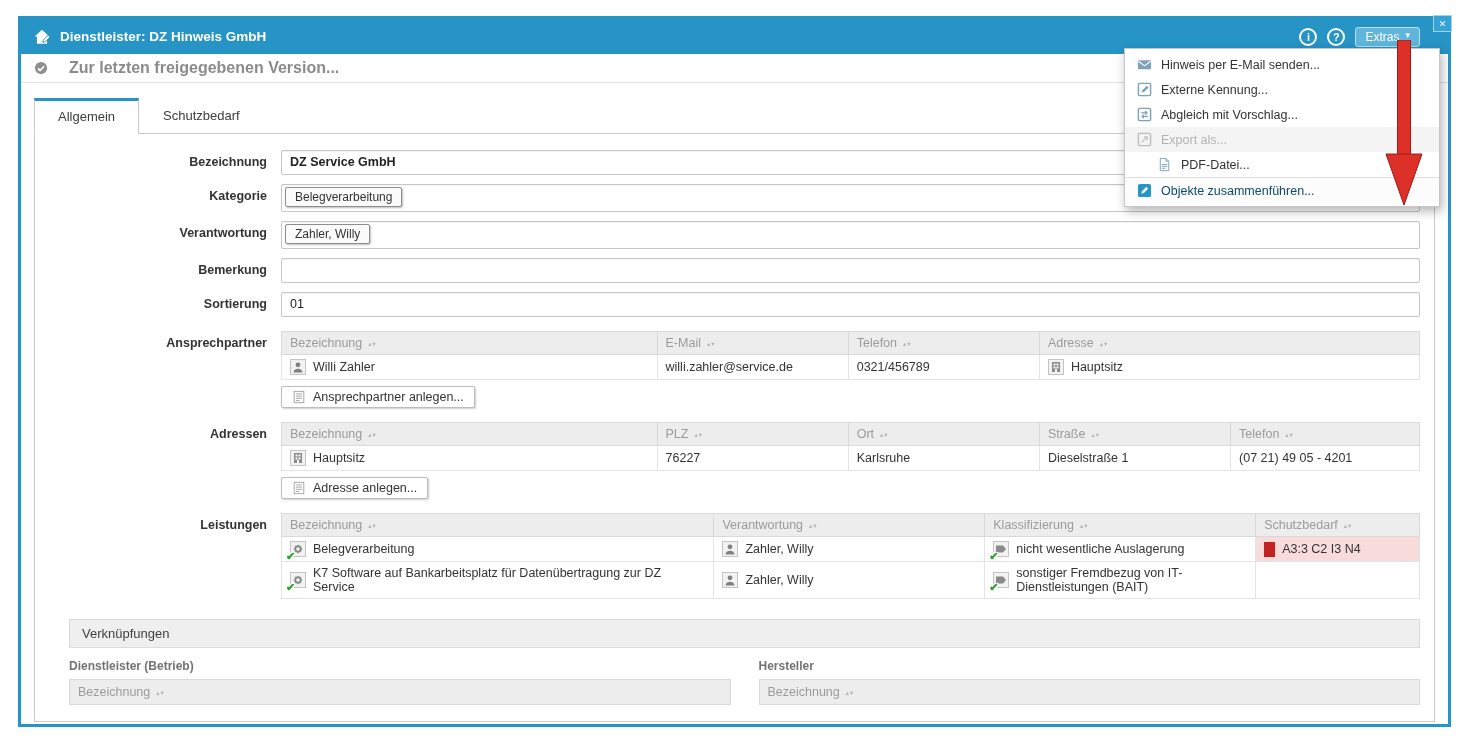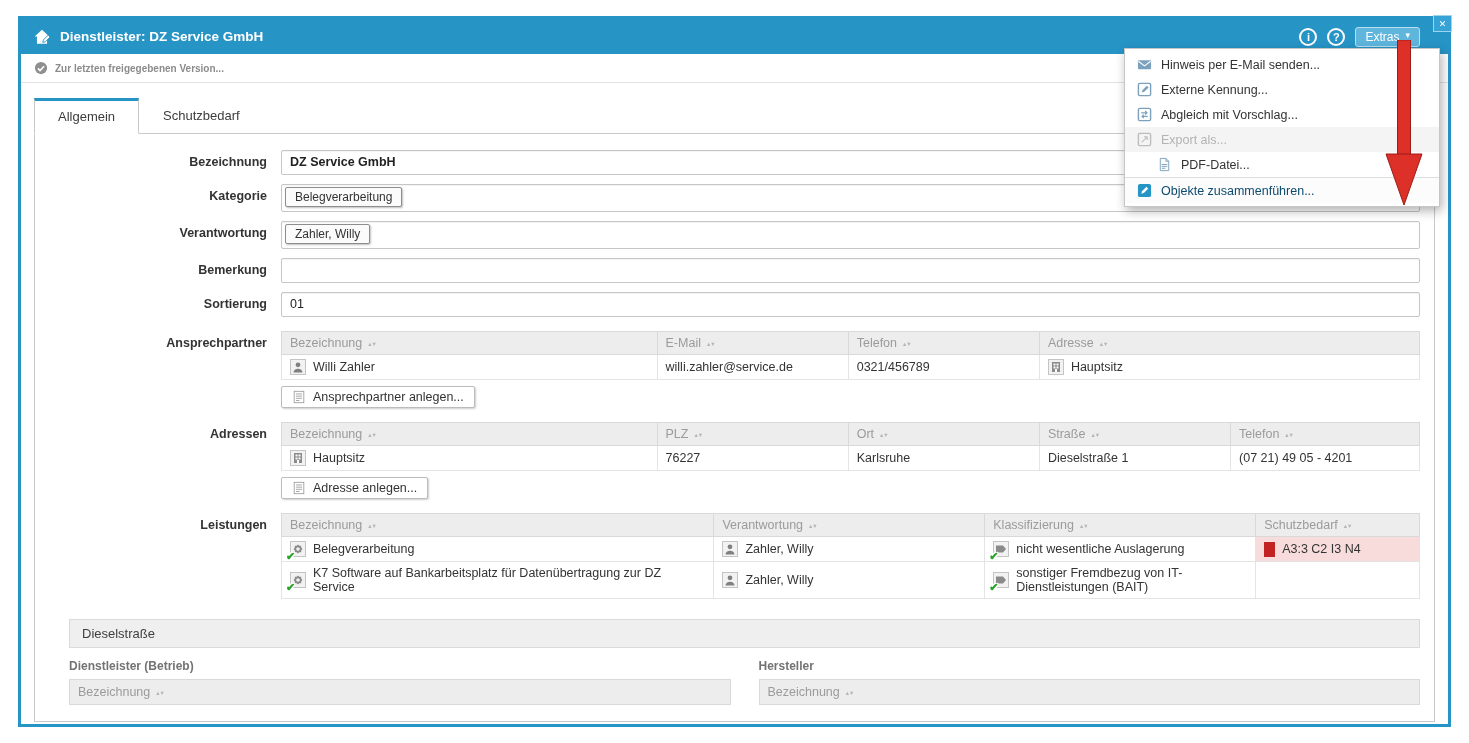--- a/index.html
+++ b/index.html
@@ -7,21 +7,21 @@
   body{font-family:"Liberation Sans",sans-serif;background:#fff;position:relative;overflow:hidden}
   .window{position:absolute;left:18px;top:16px;width:1433px;height:711px;border:3px solid #2794c6;background:#fff}
   
   .titlebar{height:35px;background:#2794c6;display:flex;align-items:center;padding:0 12px;gap:9px}
   .title{color:#fff;font-size:13.5px;font-weight:700}
   .titlebar-right{margin-left:auto;display:flex;align-items:center;gap:10px;padding-right:16px}
   .circ{width:18px;height:18px;border:2px solid #fff;border-radius:50%;color:#fff;font-size:11px;font-weight:700;display:flex;align-items:center;justify-content:center;cursor:pointer}
   .extras{display:flex;gap:6px;background:#5fb5dc;border:1px solid #b9dff0;border-radius:3px;color:#fff;font-size:12px;padding:2px 9px;cursor:pointer}
   .closebtn{position:absolute;top:-4px;right:-4px;width:19px;height:17px;background:#35a3d6;color:#fff;font-size:9px;display:flex;align-items:center;justify-content:center;z-index:60;border:1px solid #9ed5ee;cursor:pointer}
   
-  .subheader{height:29px;display:flex;gap:7px;align-items:center;padding:0 13px;border-bottom:1px solid #e2e2e2;color:#8b8b8b;font-weight:700;font-size:10px;cursor:pointer}
+  .subheader{height:29px;display:flex;gap:21px;align-items:center;padding:0 13px;border-bottom:1px solid #e2e2e2;color:#8b8b8b;font-weight:700;font-size:16px;cursor:pointer}
   
   .content{padding:14px 13px 0}
   .tabbar{display:flex;align-items:flex-end;border-bottom:1px solid #c9c9c9}
   .tab{font-size:13px;color:#3c3c3c;padding:8px 23px 9px;border:1px solid transparent;border-top:3px solid transparent;cursor:pointer}
   .tab.active{background:#fff;border:1px solid #c9c9c9;border-top:3px solid #2794c6;border-bottom:1px solid #fff;margin-bottom:-1px;position:relative;z-index:2}
   .panel{border:1px solid #c9c9c9;border-top:none;height:588px;padding:16px 14px 0;background:#fff}
   
   .frow{display:flex;margin-bottom:9px}
   .flabel{width:232px;flex:none;text-align:right;padding:5px 14px 0 0;font-size:12.5px;font-weight:700;color:#333}
   .ffield{flex:1;min-width:0}
@@ -63,21 +63,21 @@
 
 <div class="window">
 
   <div class="titlebar">
     <span style="display:flex">
       <svg width="18" height="18" viewBox="0 0 16 16">
           <path d="M8 1.5L1.5 7.5h2V14h9V7.5h2z" fill="#fff"></path>
           <path d="M9.2 10.6l4.3-4.3 1.7 1.7-4.3 4.3-2.2.5z" fill="#fff" stroke="#2794c6" stroke-width="0.8"></path>
         </svg>
     </span>
-    <span class="title">Dienstleister: DZ Service GmbH</span>
+    <span class="title">Dienstleister: DZ Hinweis GmbH</span>
     <div class="titlebar-right">
       <span class="circ">i</span>
       <span class="circ">?</span>
       <span class="extras">
         <span>Extras</span>
         <span style="font-size:9px">▾</span>
       </span>
     </div>
   </div>
   <span class="closebtn">
@@ -347,21 +347,21 @@
                     </div>
                   </td>
                 <td></td>
               </tr>
             </tbody>
           </table>
         </div>
       </div>
 
       <div class="vkwrap">
-        <div class="vkband"><span>Dieselstraße</span></div>
+        <div class="vkband"><span>Verknüpfungen</span></div>
         <div class="vkcols">
           <div class="vkcol">
             <div class="vktitle">Dienstleister (Betrieb)</div>
             <div class="vkhead"><span>Bezeichnung</span><span class="sort">▴▾</span></div>
           </div>
           <div class="vkcol">
             <div class="vktitle">Hersteller</div>
             <div class="vkhead"><span>Bezeichnung</span><span class="sort">▴▾</span></div>
           </div>
         </div>

